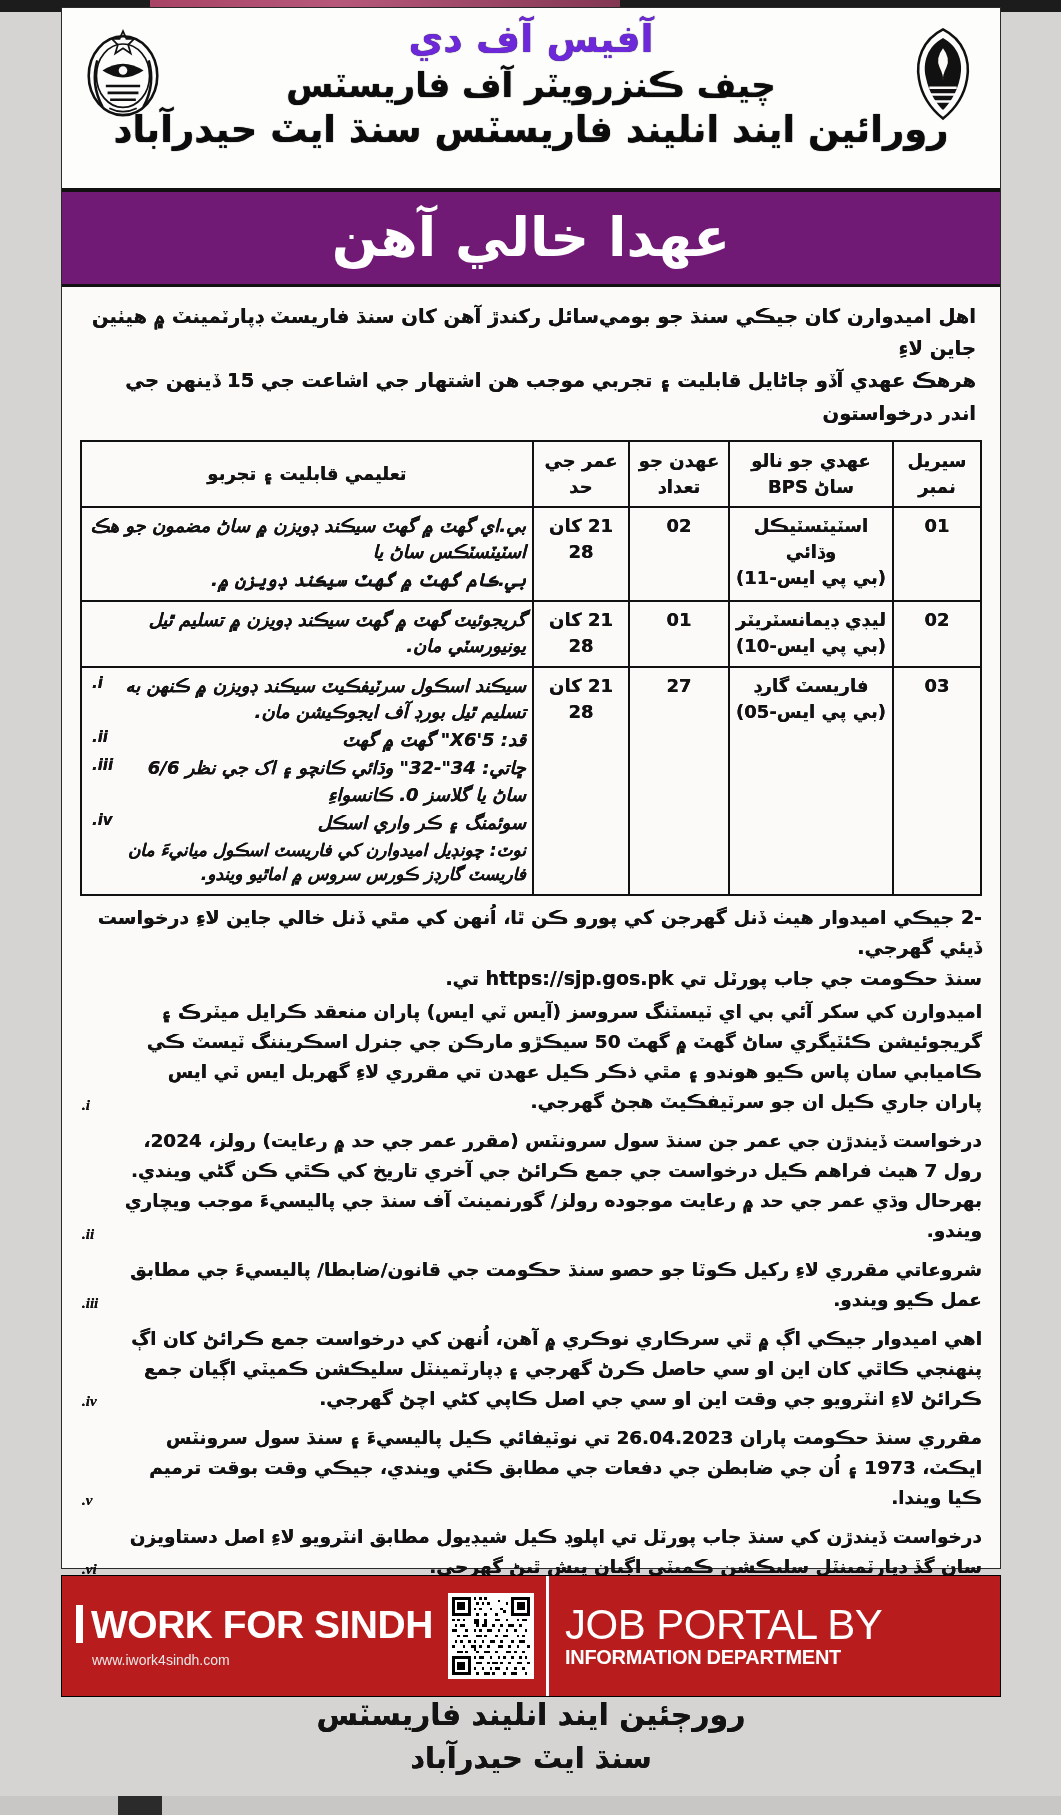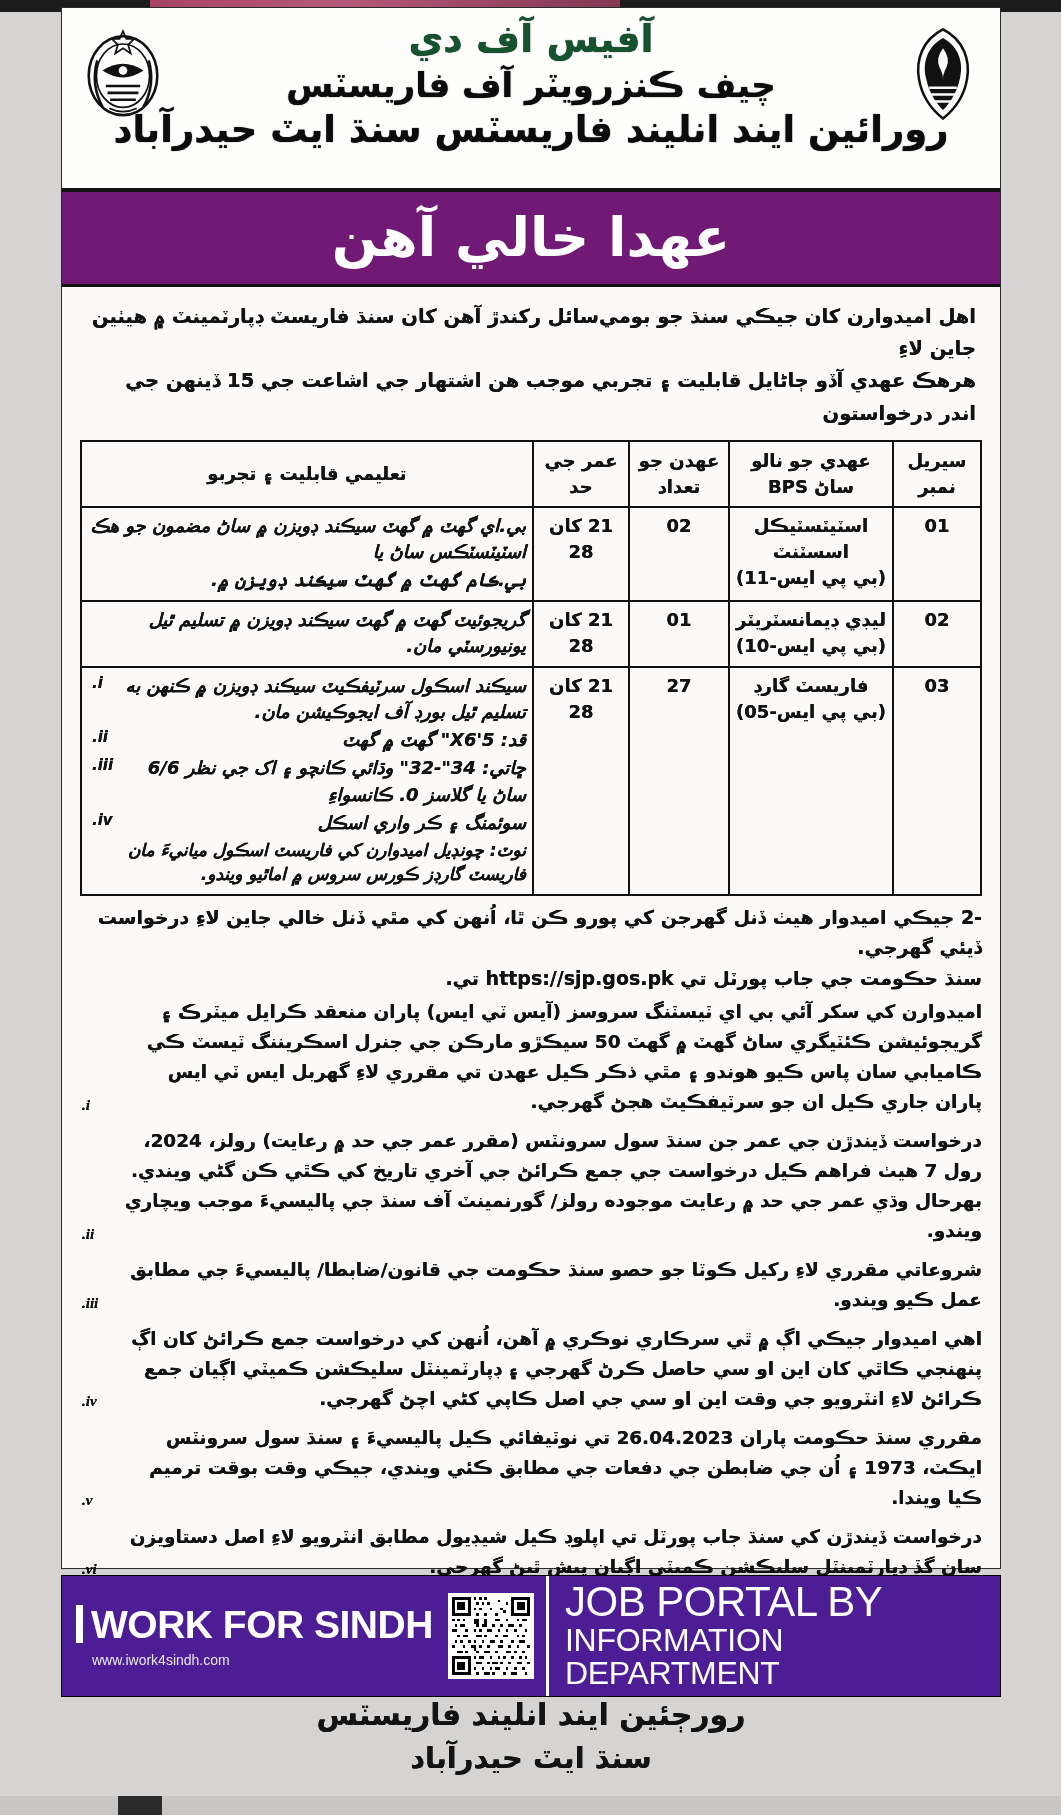--- a/index.html
+++ b/index.html
@@ -38,21 +38,21 @@
   }
   .crest{
     position:absolute;top:18px;width:86px;height:96px;
   }
   .crest.left{left:18px;}
   .crest.right{right:14px;}
   .hdr-txt{
     text-align:center;padding-top:8px;
     direction:rtl;
   }
-  .hdr-l1{font-size:38px;font-weight:bold;letter-spacing:1px;line-height:1.25;color:#14532d;text-shadow:0 0 1px #000;}
+  .hdr-l1{font-size:38px;font-weight:bold;letter-spacing:1px;line-height:1.25;color:#6d28d9;text-shadow:0 0 1px #000;}
   .hdr-l2{font-size:34px;font-weight:bold;line-height:1.25;color:#0c0c0c;text-shadow:0 0 1px #000;}
   .hdr-l3{font-size:37px;font-weight:bold;line-height:1.3;color:#0c0c0c;text-shadow:0 0 1px #000;}
 
   
   .titleband{
     background:#701a75;color:#fff;text-align:center;
     height:92px;line-height:92px;
     font-size:54px;font-weight:bold;direction:rtl;
     letter-spacing:2px;
     border-bottom:3px solid #111;
@@ -128,21 +128,21 @@
   .sig{
     direction:rtl;text-align:center;margin-top:26px;margin-bottom:4px;
     line-height:1.5;
   }
   .sig div{font-size:30px;font-weight:bold;text-shadow:0 0 .6px #000;}
   .sig .s3{font-size:29px;}
 
   
   .footer{
     position:absolute;left:62px;top:1576px;width:938px;height:120px;
-    background:#4c1d95;color:#fff;display:flex;align-items:stretch;
+    background:#b91c1c;color:#fff;display:flex;align-items:stretch;
     box-shadow:0 0 0 1px #000;
   }
   .f-left{
     width:360px;display:flex;flex-direction:column;justify-content:center;
     padding-left:14px;
   }
   .f-work{
     font-size:39px;font-weight:bold;letter-spacing:-.5px;line-height:1;
     font-family:"Liberation Sans",sans-serif;
     display:flex;align-items:center;
@@ -153,21 +153,21 @@
   .f-url{font-size:14px;margin-top:8px;padding-left:16px;color:#e8e8e8;font-family:"Liberation Sans",sans-serif;}
   .qr{
     width:86px;height:86px;align-self:center;margin:0 12px;
     background:#fff;padding:4px;box-sizing:border-box;
   }
   .f-right{
     flex:1;display:flex;flex-direction:column;justify-content:center;
     border-left:3px solid #fff;padding-left:16px;
   }
   .f-job{font-size:42px;font-weight:normal;line-height:1.02;font-family:"Liberation Sans",sans-serif;letter-spacing:-.5px;}
-  .f-info{font-size:32px;font-weight:normal;line-height:1.05;font-family:"Liberation Sans",sans-serif;letter-spacing:-.3px;}
+  .f-info{font-size:20px;font-weight:bold;line-height:1.05;font-family:"Liberation Sans",sans-serif;letter-spacing:-.3px;}
 
   .bottomedge{
     position:absolute;left:0;top:1796px;width:1061px;height:19px;background:#c9c7c5;
   }
   .bottomedge .nub{position:absolute;left:118px;top:0;width:44px;height:19px;background:#2b2b2b;}
 
   
   .speck{position:absolute;background:#9a9a9a;border-radius:50%;opacity:.55;}
 </style>
 </head>
@@ -230,21 +230,21 @@
             <th class="c-qty">عهدن جو تعداد</th>
             <th class="c-age">عمر جي حد</th>
             <th class="c-edu">تعليمي قابليت ۽ تجربو</th>
           </tr>
         </thead>
         <tbody>
 
           <tr>
             <td class="c-sr">01</td>
             <td class="c-post">
-              <div>اسٽيٽسٽيڪل اسسٽنٽ</div>
+              <div>اسٽيٽسٽيڪل وڌائي</div>
               <div>(بي پي ايس-11)</div>
             </td>
             <td class="c-qty">02</td>
             <td class="c-age">
               <div>21 کان</div>
               <div>28</div>
             </td>
             <td class="c-edu">
               <ul class="edu-list">
                 <li><span>بي.اي گھٽ ۾ گھٽ سيڪند ڊويزن ۾ ساڻ مضمون جو هڪ اسٽيٽسٽڪس ساڻ يا</span></li>

